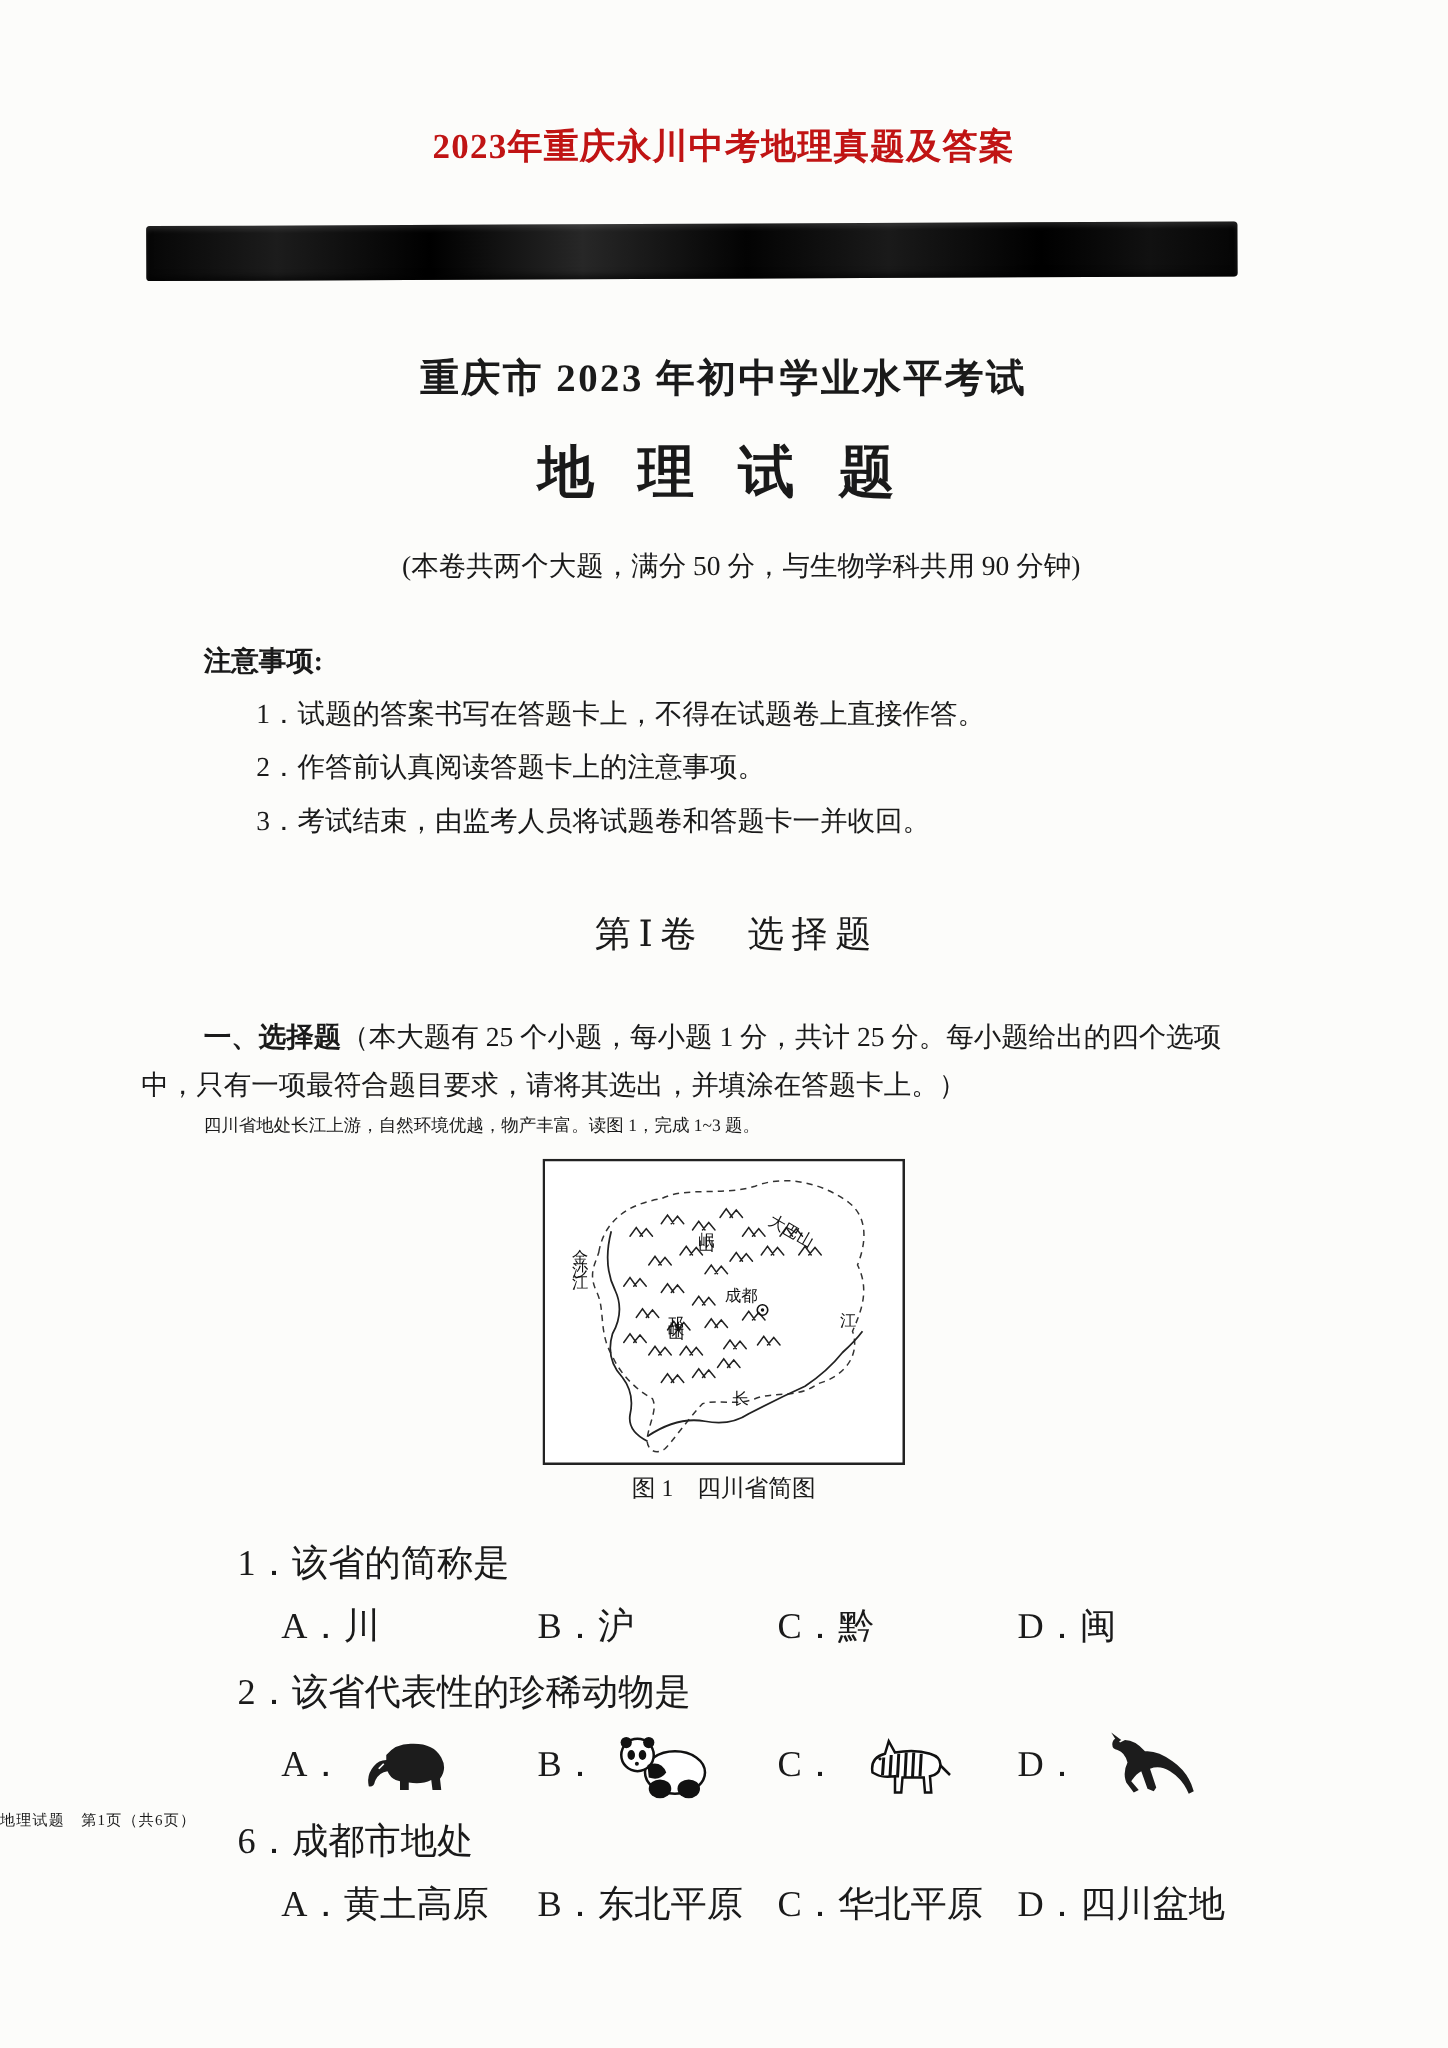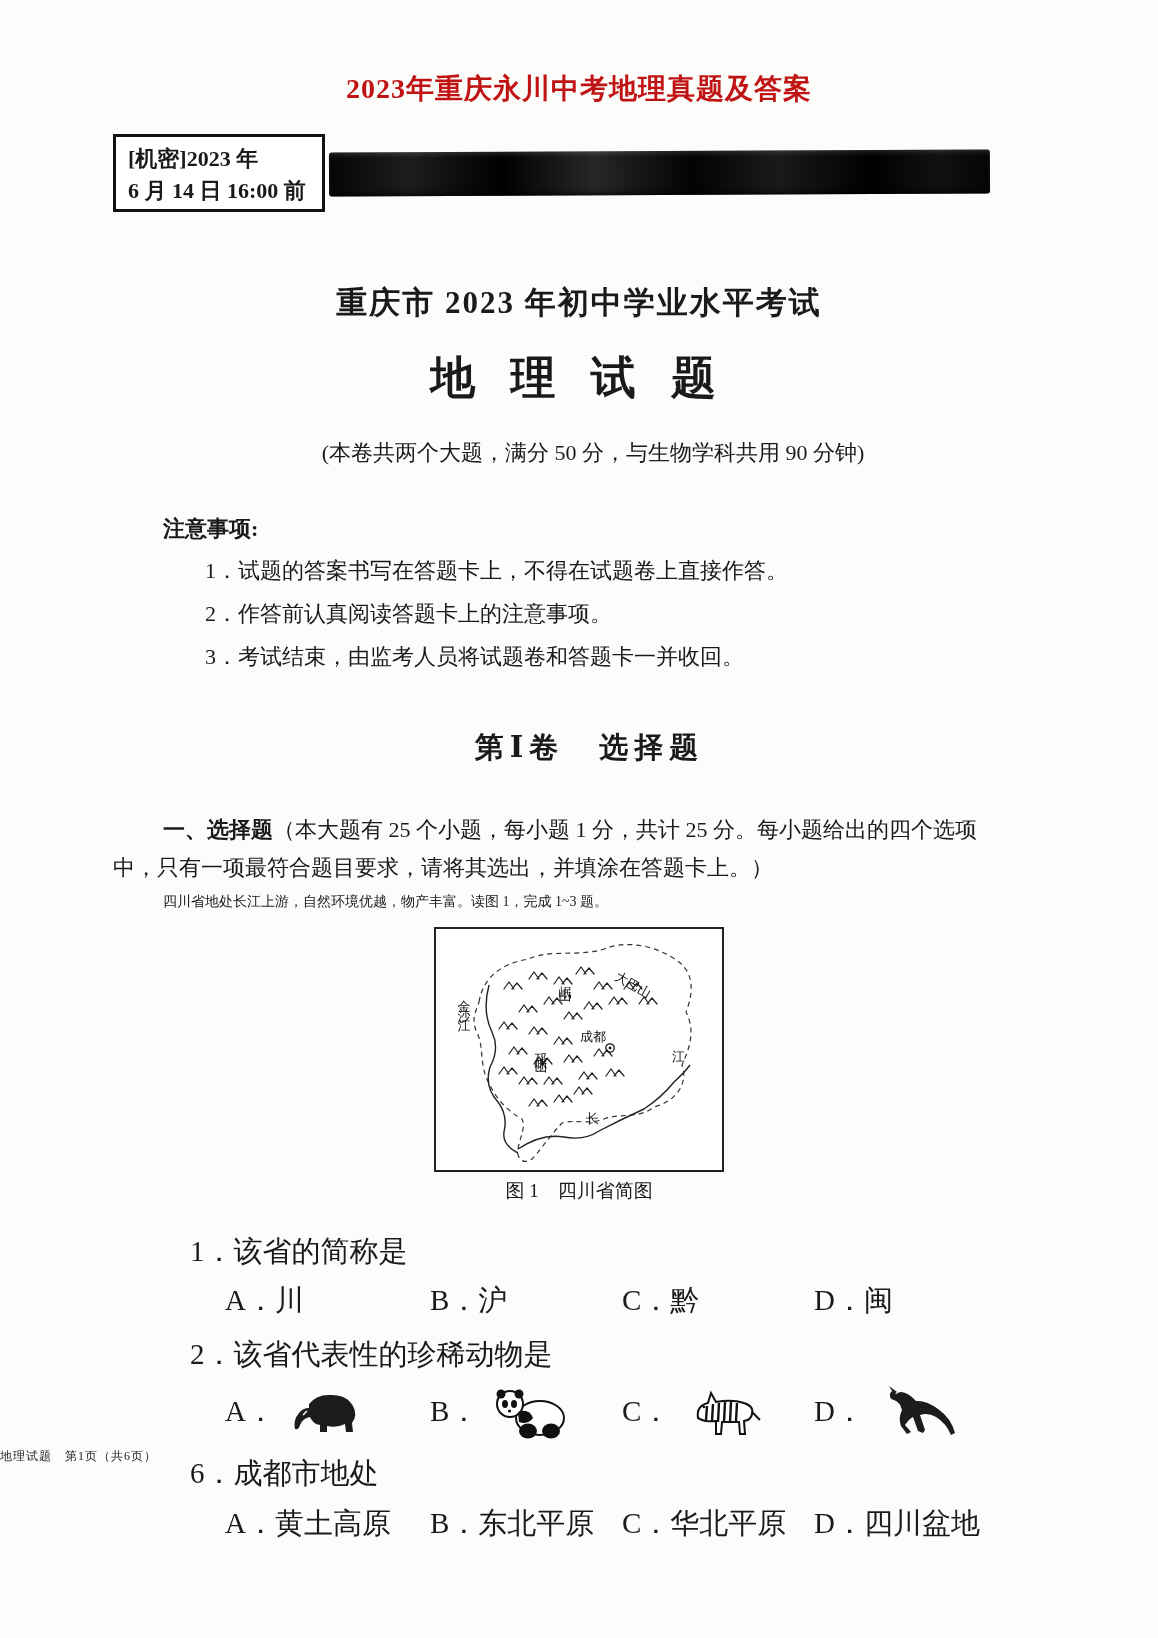--- a/index.html
+++ b/index.html
@@ -4,42 +4,42 @@
 <style>
   * { margin:0; padding:0; box-sizing:border-box; }
   html,body { background:#e8e8e6; }
   body { display:flex; justify-content:center; }
   .page {
     position:relative; width:1158px; height:1638px; overflow:hidden;
     background:#fcfcfa; color:#1a1a1a;
     font-family:"Liberation Serif","DejaVu Serif",serif;
   }
   .doc-title {
-    padding-top:70px; text-align:center;
+    padding-top:98px; text-align:center;
     font-size:28px; font-weight:bold; color:#c01414; letter-spacing:1px;
   }
   .header-row { display:flex; align-items:stretch; margin:26px 168px 0 113px; height:78px; }
   .secret-box {
     border:3px solid #111; padding:6px 12px; min-width:212px;
     font-weight:bold; font-size:22px; line-height:1.45; text-align:left;
     background:#fff;
   }
   .scan-bar {
     flex:1; align-self:center; height:44px; margin-left:4px;
     background:linear-gradient(90deg,#060606,#1c1c1c 12%,#000 26%,#272727 40%,#030303 55%,#1a1a1a 68%,#000 82%,#111 92%,#050505);
     border-radius:3px; transform:rotate(-0.25deg);
     box-shadow:inset 0 3px 4px rgba(255,255,255,.12), inset 0 -3px 5px rgba(0,0,0,.6);
   }
-  .exam-title1 { margin-top:70px; text-align:center; font-size:31px; font-weight:bold; letter-spacing:2px; }
+  .exam-title1 { margin-top:42px; text-align:center; font-size:31px; font-weight:bold; letter-spacing:2px; }
   .exam-title2 { margin-top:24px; text-align:center; font-size:45px; font-weight:bold; letter-spacing:12px; }
   .meta-line  { margin-top:30px; text-align:center; font-size:22px;padding-left:28px; }
   .notes { margin:46px 120px 0 163px; font-size:22px; }
   .notes-heading { font-weight:bold; }
   .note-item { margin:12px 0 0 42px; line-height:1.4; }
-  .part1-heading { margin-top:56px; text-align:center; font-size:29px; font-weight:bold; letter-spacing:6px;margin-left:21px; }
+  .part1-heading { margin-top:56px; text-align:center; font-size:29px; font-weight:normal; letter-spacing:6px;margin-left:21px; }
   .intro1 { margin:44px 110px 0 113px; font-size:22px; line-height:1.6; text-indent:50px; }
   .intro1 b { font-weight:bold; }
   .intro2 { margin:2px 110px 0 113px; font-size:22px; line-height:1.6; }
   .passage { margin:6px 110px 0 163px; font-size:14px; line-height:1.6; }
   .figure-wrap { margin:14px auto 0; width:290px; }
   .figure-wrap svg { display:block; background:#fff; }
   .fig-caption { margin-top:6px; text-align:center; font-size:19px; }
   .questions { margin:28px 60px 0 190px; font-size:29px; }
   .q-stem { margin-top:14px; line-height:1.35; }
   .opt-row { display:grid; grid-template-columns:205px 192px 192px auto; margin:10px 0 4px 35px; align-items:center; }
@@ -52,24 +52,20 @@
   .map-label.vert-tight { writing-mode:vertical-rl; letter-spacing:3px; }
 </style>
 </head>
 <body>
 
 <div class="page">
 
   <div class="doc-title">2023年重庆永川中考地理真题及答案</div>
 
   <div class="header-row">
-    <div class="secret-box">
-      <div>[机密]2023 年</div>
-      <div>6 月 14 日 16:00 前</div>
-    </div>
     <div class="scan-bar"></div>
   </div>
 
   <div class="exam-title1">重庆市 2023 年初中学业水平考试</div>
   <div class="exam-title2">地 理 试 题</div>
   <div class="meta-line">(本卷共两个大题，满分 50 分，与生物学科共用 90 分钟)</div>
 
   <div class="notes">
     <div class="notes-heading">注意事项:</div>
     <div class="note-item">1．试题的答案书写在答题卡上，不得在试题卷上直接作答。</div>

